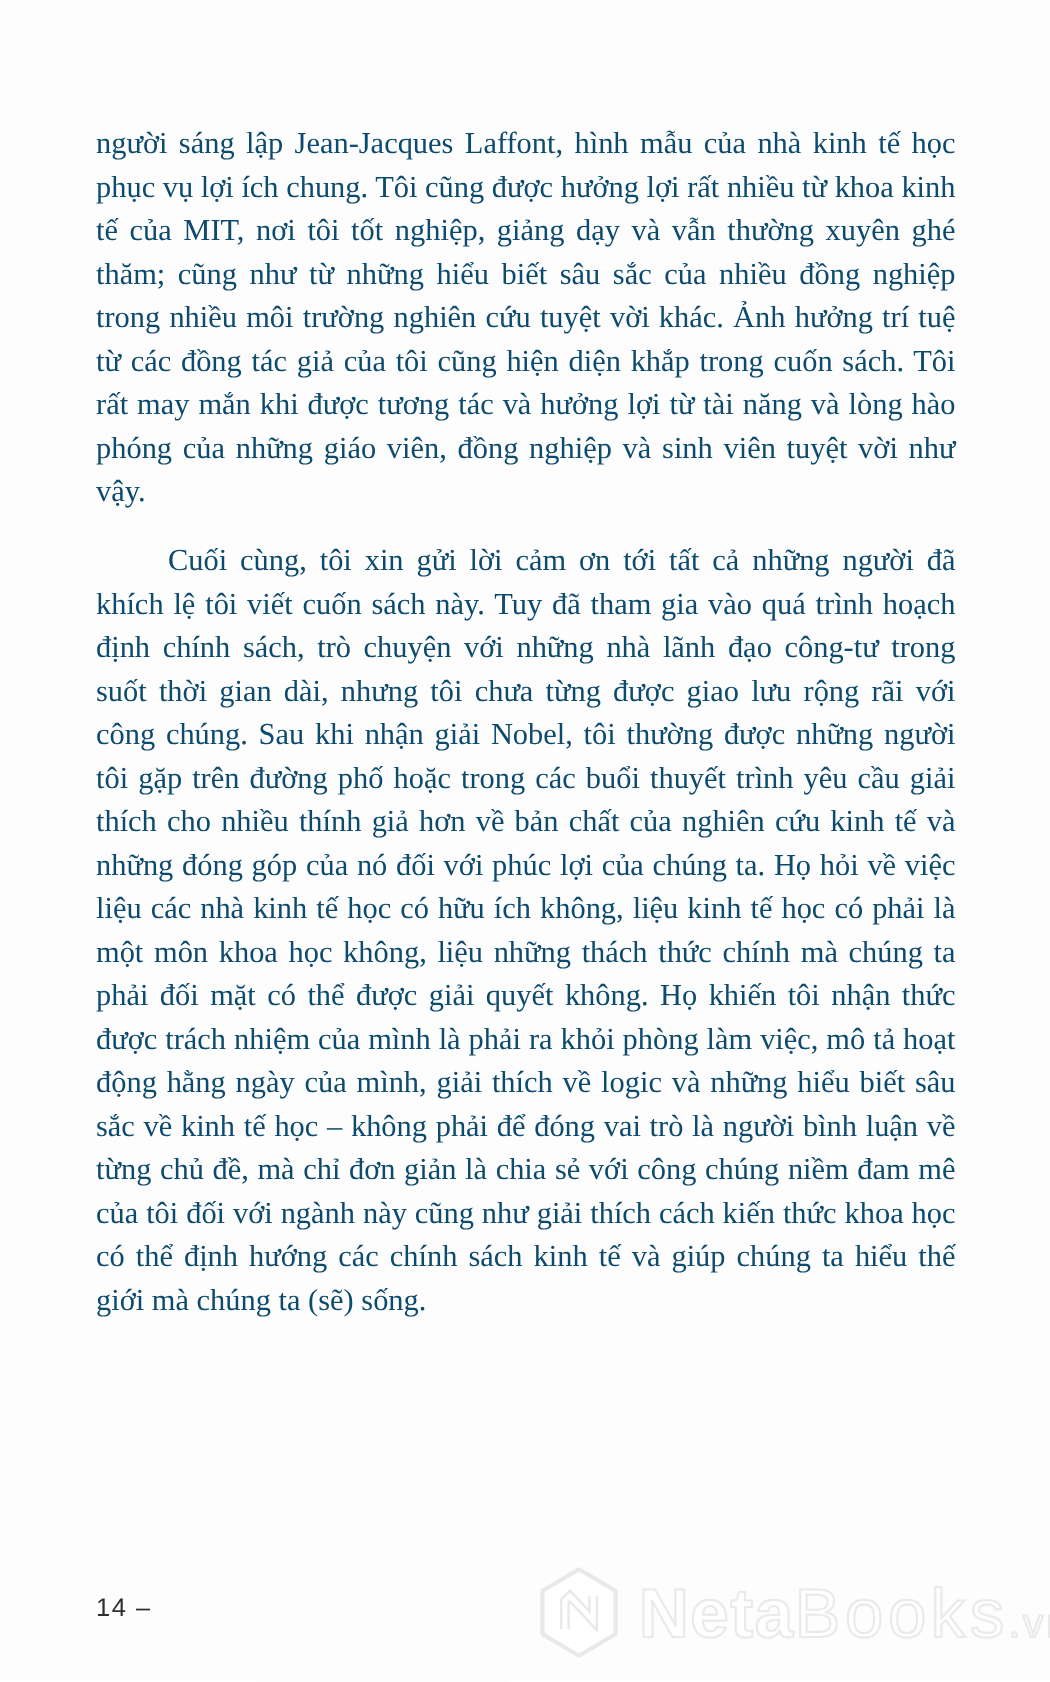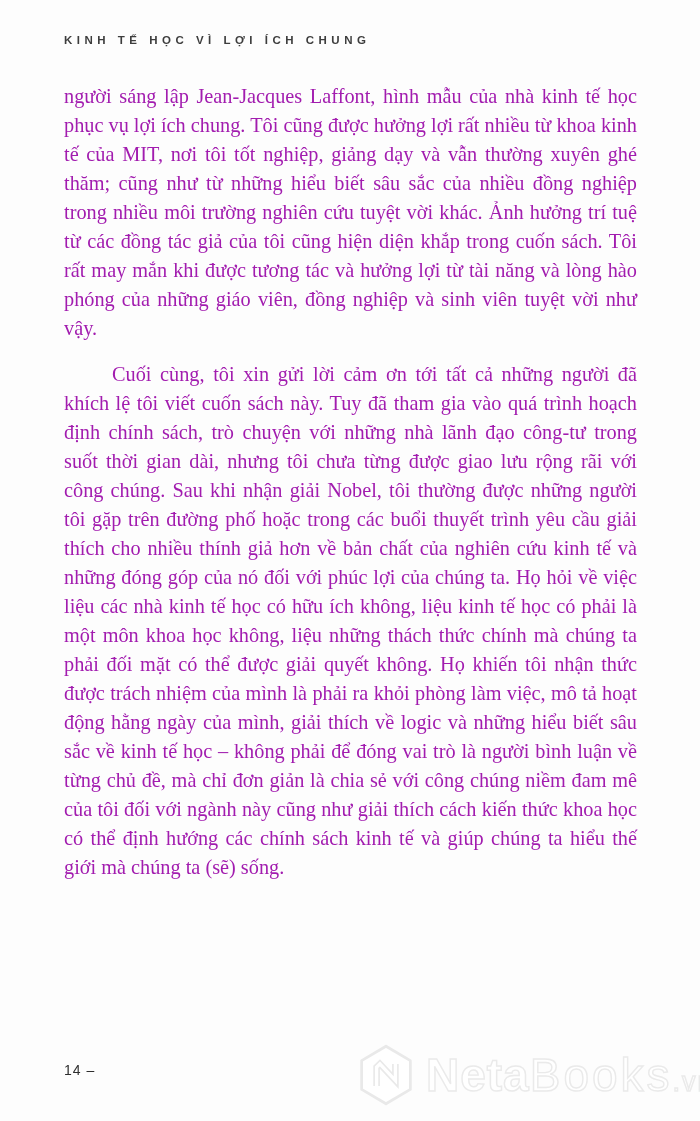--- a/index.html
+++ b/index.html
@@ -27,36 +27,36 @@
     white-space: nowrap;
   }
   .body-text {
     position: absolute;
     left: 64px;
     top: 82px;
     width: 573px;
     font-family: "Liberation Serif", serif;
     font-size: 20.3px;
     line-height: 29px;
-    color: #a21caf;
+    color: #0c4a6e;
     text-align: justify;
   }
   .body-text p {
     margin: 0;
   }
   .body-text p.indented {
     margin-top: 17px;
     text-indent: 48px;
   }
   .page-number {
     position: absolute;
     left: 64px;
     top: 1062px;
     font-family: "Liberation Sans", sans-serif;
-    font-size: 14px;
+    font-size: 17px;
     font-weight: 500;
     color: #2e2e2e;
     letter-spacing: 1px;
   }
   .watermark {
     position: absolute;
     left: 358px;
     top: 1044px;
     display: flex;
     align-items: center;
@@ -89,21 +89,20 @@
     font-size: 27px;
     font-weight: 400;
     letter-spacing: 2px;
   }
 </style>
 </head>
 <body>
 
 <div class="page">
 
-  <div class="running-header">KINH TẾ HỌC VÌ LỢI ÍCH CHUNG</div>
 
   <div class="body-text">
     <p>người sáng lập Jean-Jacques Laffont, hình mẫu của nhà kinh tế học phục vụ lợi ích chung. Tôi cũng được hưởng lợi rất nhiều từ khoa kinh tế của MIT, nơi tôi tốt nghiệp, giảng dạy và vẫn thường xuyên ghé thăm; cũng như từ những hiểu biết sâu sắc của nhiều đồng nghiệp trong nhiều môi trường nghiên cứu tuyệt vời khác. Ảnh hưởng trí tuệ từ các đồng tác giả của tôi cũng hiện diện khắp trong cuốn sách. Tôi rất may mắn khi được tương tác và hưởng lợi từ tài năng và lòng hào phóng của những giáo viên, đồng nghiệp và sinh viên tuyệt vời như vậy.</p>
     <p class="indented">Cuối cùng, tôi xin gửi lời cảm ơn tới tất cả những người đã khích lệ tôi viết cuốn sách này. Tuy đã tham gia vào quá trình hoạch định chính sách, trò chuyện với những nhà lãnh đạo công-tư trong suốt thời gian dài, nhưng tôi chưa từng được giao lưu rộng rãi với công chúng. Sau khi nhận giải Nobel, tôi thường được những người tôi gặp trên đường phố hoặc trong các buổi thuyết trình yêu cầu giải thích cho nhiều thính giả hơn về bản chất của nghiên cứu kinh tế và những đóng góp của nó đối với phúc lợi của chúng ta. Họ hỏi về việc liệu các nhà kinh tế học có hữu ích không, liệu kinh tế học có phải là một môn khoa học không, liệu những thách thức chính mà chúng ta phải đối mặt có thể được giải quyết không. Họ khiến tôi nhận thức được trách nhiệm của mình là phải ra khỏi phòng làm việc, mô tả hoạt động hằng ngày của mình, giải thích về logic và những hiểu biết sâu sắc về kinh tế học – không phải để đóng vai trò là người bình luận về từng chủ đề, mà chỉ đơn giản là chia sẻ với công chúng niềm đam mê của tôi đối với ngành này cũng như giải thích cách kiến thức khoa học có thể định hướng các chính sách kinh tế và giúp chúng ta hiểu thế giới mà chúng ta (sẽ) sống.</p>
   </div>
 
   <div class="page-number">14 –</div>
 
   <div class="watermark">
     <svg class="watermark-logo" viewBox="0 0 100 112" xmlns="http://www.w3.org/2000/svg">

